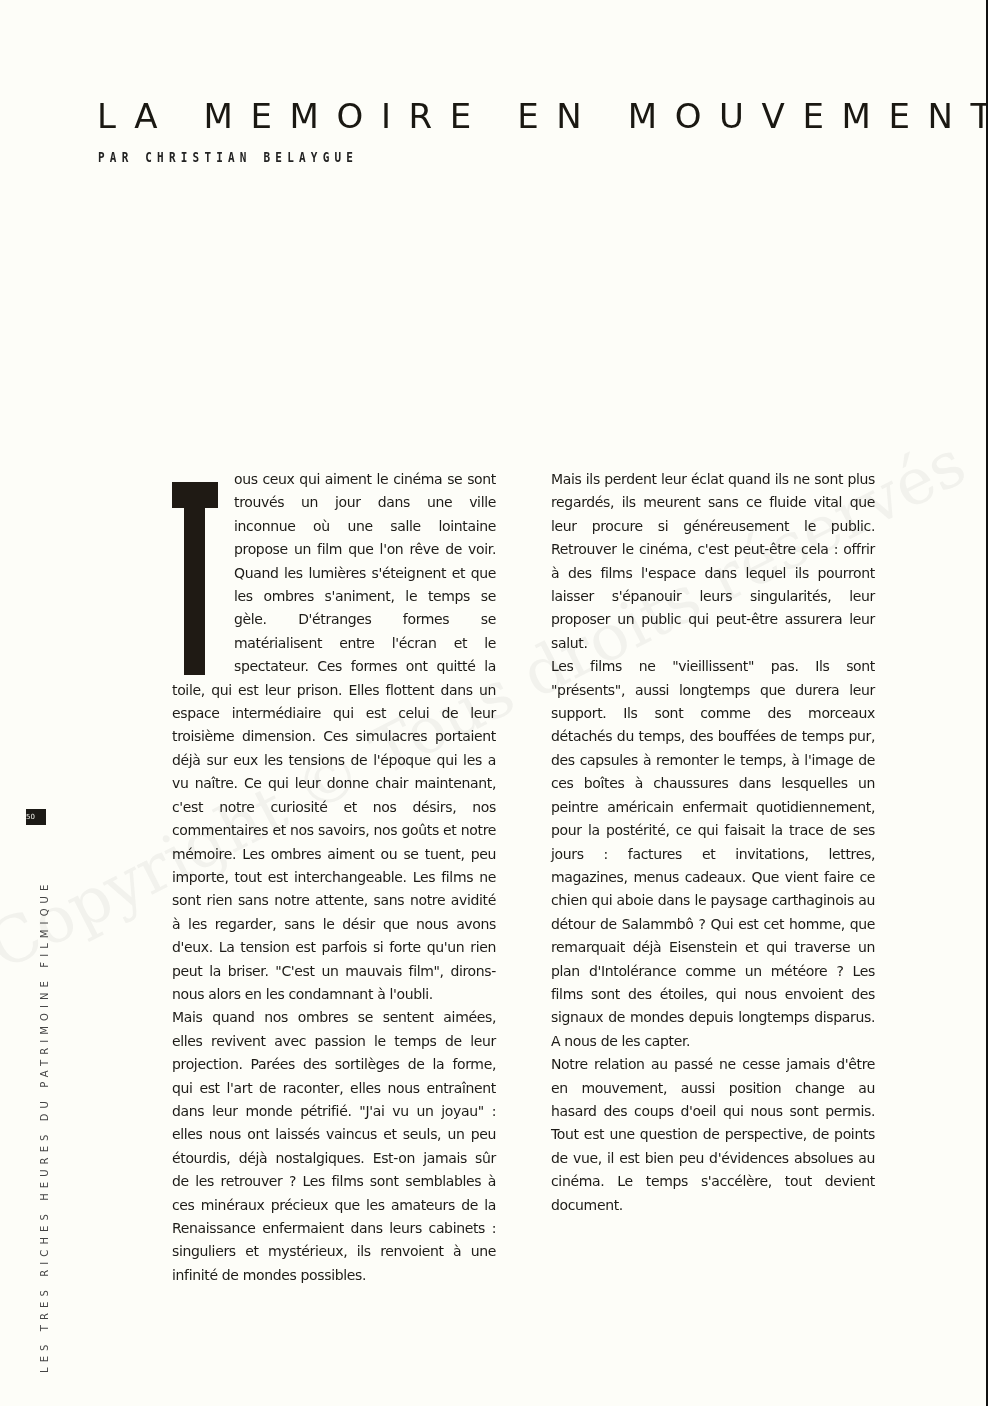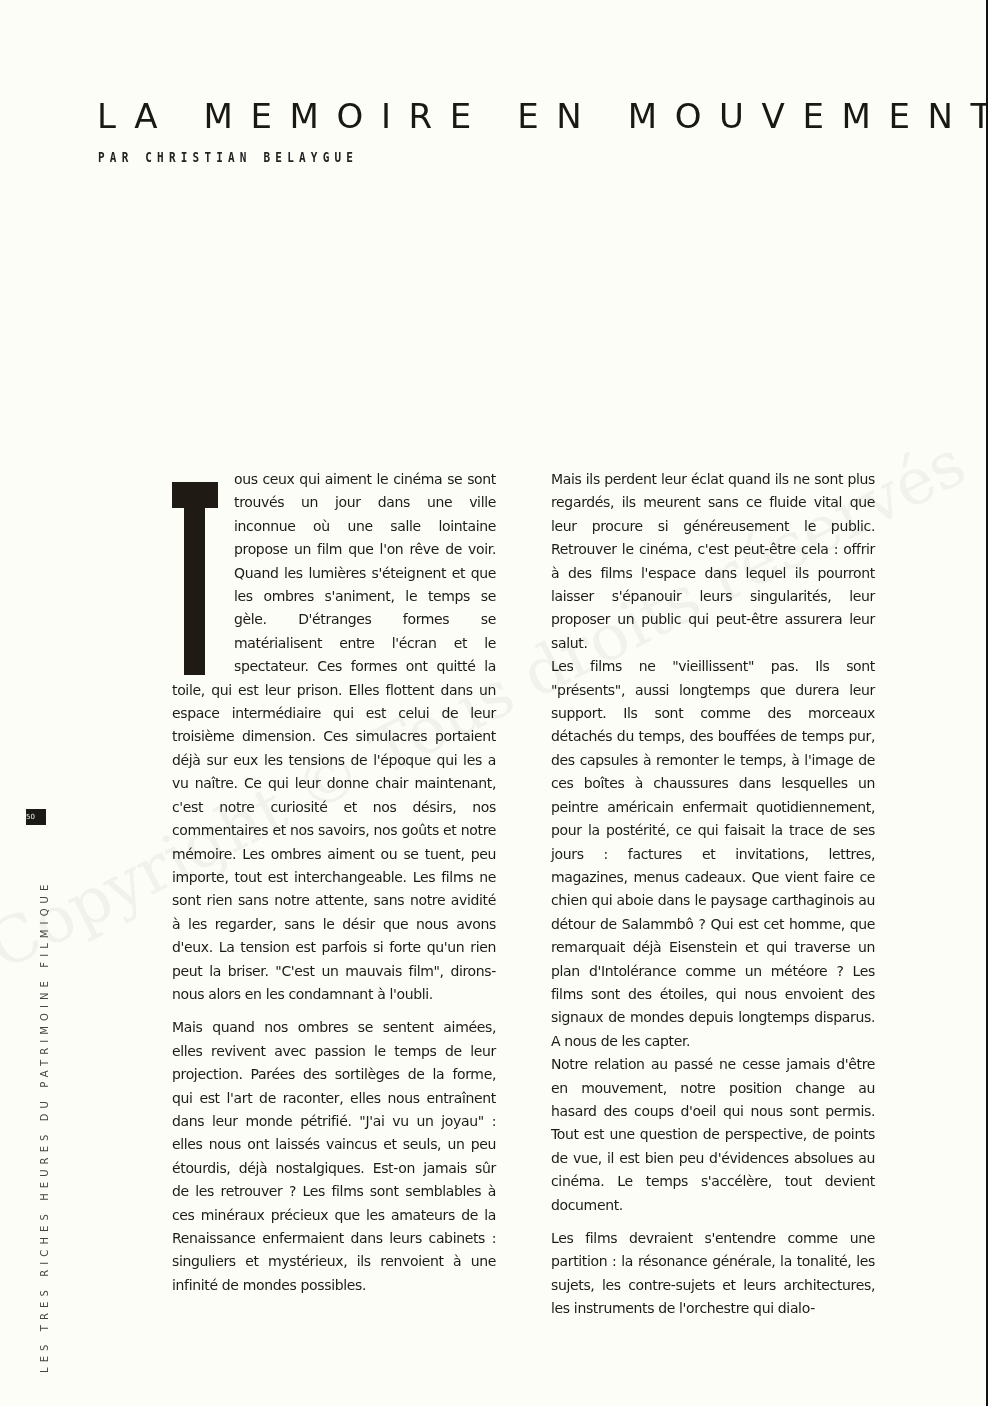--- a/index.html
+++ b/index.html
@@ -24,21 +24,21 @@
   .col {
     position:absolute; top:468px; width:324px;
     font-family:"DejaVu Sans", sans-serif;
     font-size:14px; line-height:23.4px; color:#1d1b17;
     text-align:justify; hyphens:manual;
     letter-spacing:-0.35px;
   }
   .col-left { left:172px; }
   .col-right { left:551px; }
   .col p { margin:0; }
-  .col p.gap { margin-top:10px; }
+  .col p.gap { }
   .dropcap {
     float:left; width:46px; height:193px; margin:14px 16px 0 0;
     position:relative;
   }
   .dropcap .bar-top { position:absolute; left:0; top:0; width:46px; height:26px; background:#1f1a14; }
   .dropcap .bar-stem { position:absolute; left:12px; top:0; width:21px; height:193px; background:#1f1a14; }
   .b { font-weight:normal; }
   .page-num {
     position:absolute; left:26px; top:809px; width:20px; height:16px;
     background:#1c1a16; color:#f3f3ee; font-size:7px; line-height:16px;
@@ -70,19 +70,18 @@
     <span class="bar-top"></span>
       <span class="bar-stem"></span>
   </div>
   <p>ous ceux qui aiment le cinéma se sont trouvés un jour dans une ville inconnue où une salle lointaine propose un film que l'on rêve de voir. Quand les lumières s'éteignent et que les ombres s'animent, le temps se gèle. D'étranges formes se matérialisent entre l'écran et le spectateur. Ces formes ont quitté la toile, qui est leur prison. Elles flottent dans un espace intermédiaire qui est celui de leur troisième dimension. Ces simulacres portaient déjà sur eux les tensions de l'époque qui les a vu naître. Ce qui leur donne chair maintenant, c'est notre curiosité et nos désirs, nos commentaires et nos savoirs, nos goûts et notre mémoire. Les ombres aiment ou se tuent, peu importe, tout est interchangeable. Les films ne sont rien sans notre attente, sans notre avidité à les regarder, sans le désir que nous avons d'eux. La tension est parfois si forte qu'un rien peut la briser. "C'est un mauvais film", dirons-nous alors en les condamnant à l'oubli.</p>
   <p class="gap">Mais quand nos ombres se sentent aimées, elles revivent avec passion le temps de leur projection. Parées des sortilèges de la forme, qui est l'art de raconter, elles nous entraînent dans leur monde pétrifié. "J'ai vu un joyau" : elles nous ont laissés vaincus et seuls, un peu étourdis, déjà nostalgiques. Est-on jamais sûr de les retrouver ? Les films sont semblables à ces minéraux précieux que les amateurs de la Renaissance enfermaient dans leurs cabinets : singuliers et mystérieux, ils renvoient à une infinité de mondes possibles.</p>
 </div>
 
 <div class="col col-right">
   <p>Mais ils perdent leur éclat quand ils ne sont plus regardés, ils meurent sans ce fluide vital que leur procure si généreusement le public. Retrouver le cinéma, c'est peut-être cela : offrir à des films l'espace dans lequel ils pourront laisser s'épanouir leurs singularités, leur proposer un public qui peut-être assurera leur salut.</p>
   <p><span>Les films ne "vieillissent" pas. Ils sont "présents", aussi longtemps que durera leur support. Ils sont comme des morceaux détachés du temps, des bouffées de temps pur, des capsules à remonter le temps, à l'image de ces boîtes à chaussures dans lesquelles un peintre américain enfermait quotidiennement, pour la postérité, ce qui faisait la trace de ses jours : factures et invitations, lettres, magazines, menus cadeaux. Que vient faire ce chien qui aboie dans le paysage carthaginois au détour de </span><span class="b">Salammbô</span><span> ? Qui est cet homme, que remarquait déjà Eisenstein et qui traverse un plan d'</span><span class="b">Intolérance</span><span> comme un météore ? Les films sont des étoiles, qui nous envoient des signaux de mondes depuis longtemps disparus. A nous de les capter.</span></p>
-  <p>Notre relation au passé ne cesse jamais d'être en mouvement, notre position change au hasard des coups d'oeil qui nous sont permis. Tout est une question de perspective, de points de vue, il est bien peu d'évidences absolues au cinéma. Le temps s'accélère, tout devient document.</p>
-  <p class="gap">Les films devraient s'entendre comme une partition : la résonance générale, la tonalité, les sujets, les contre-sujets et leurs architectures, les instruments de l'orchestre qui dialo-</p>
+  <p>Notre relation au passé ne cesse jamais d'être en mouvement, aussi position change au hasard des coups d'oeil qui nous sont permis. Tout est une question de perspective, de points de vue, il est bien peu d'évidences absolues au cinéma. Le temps s'accélère, tout devient document.</p>
 </div>
 
 <div class="page-num">50</div>
 <div class="spine">LES TRES RICHES HEURES DU PATRIMOINE FILMIQUE</div>
 <div class="edge"></div>
 
 </body></html>

